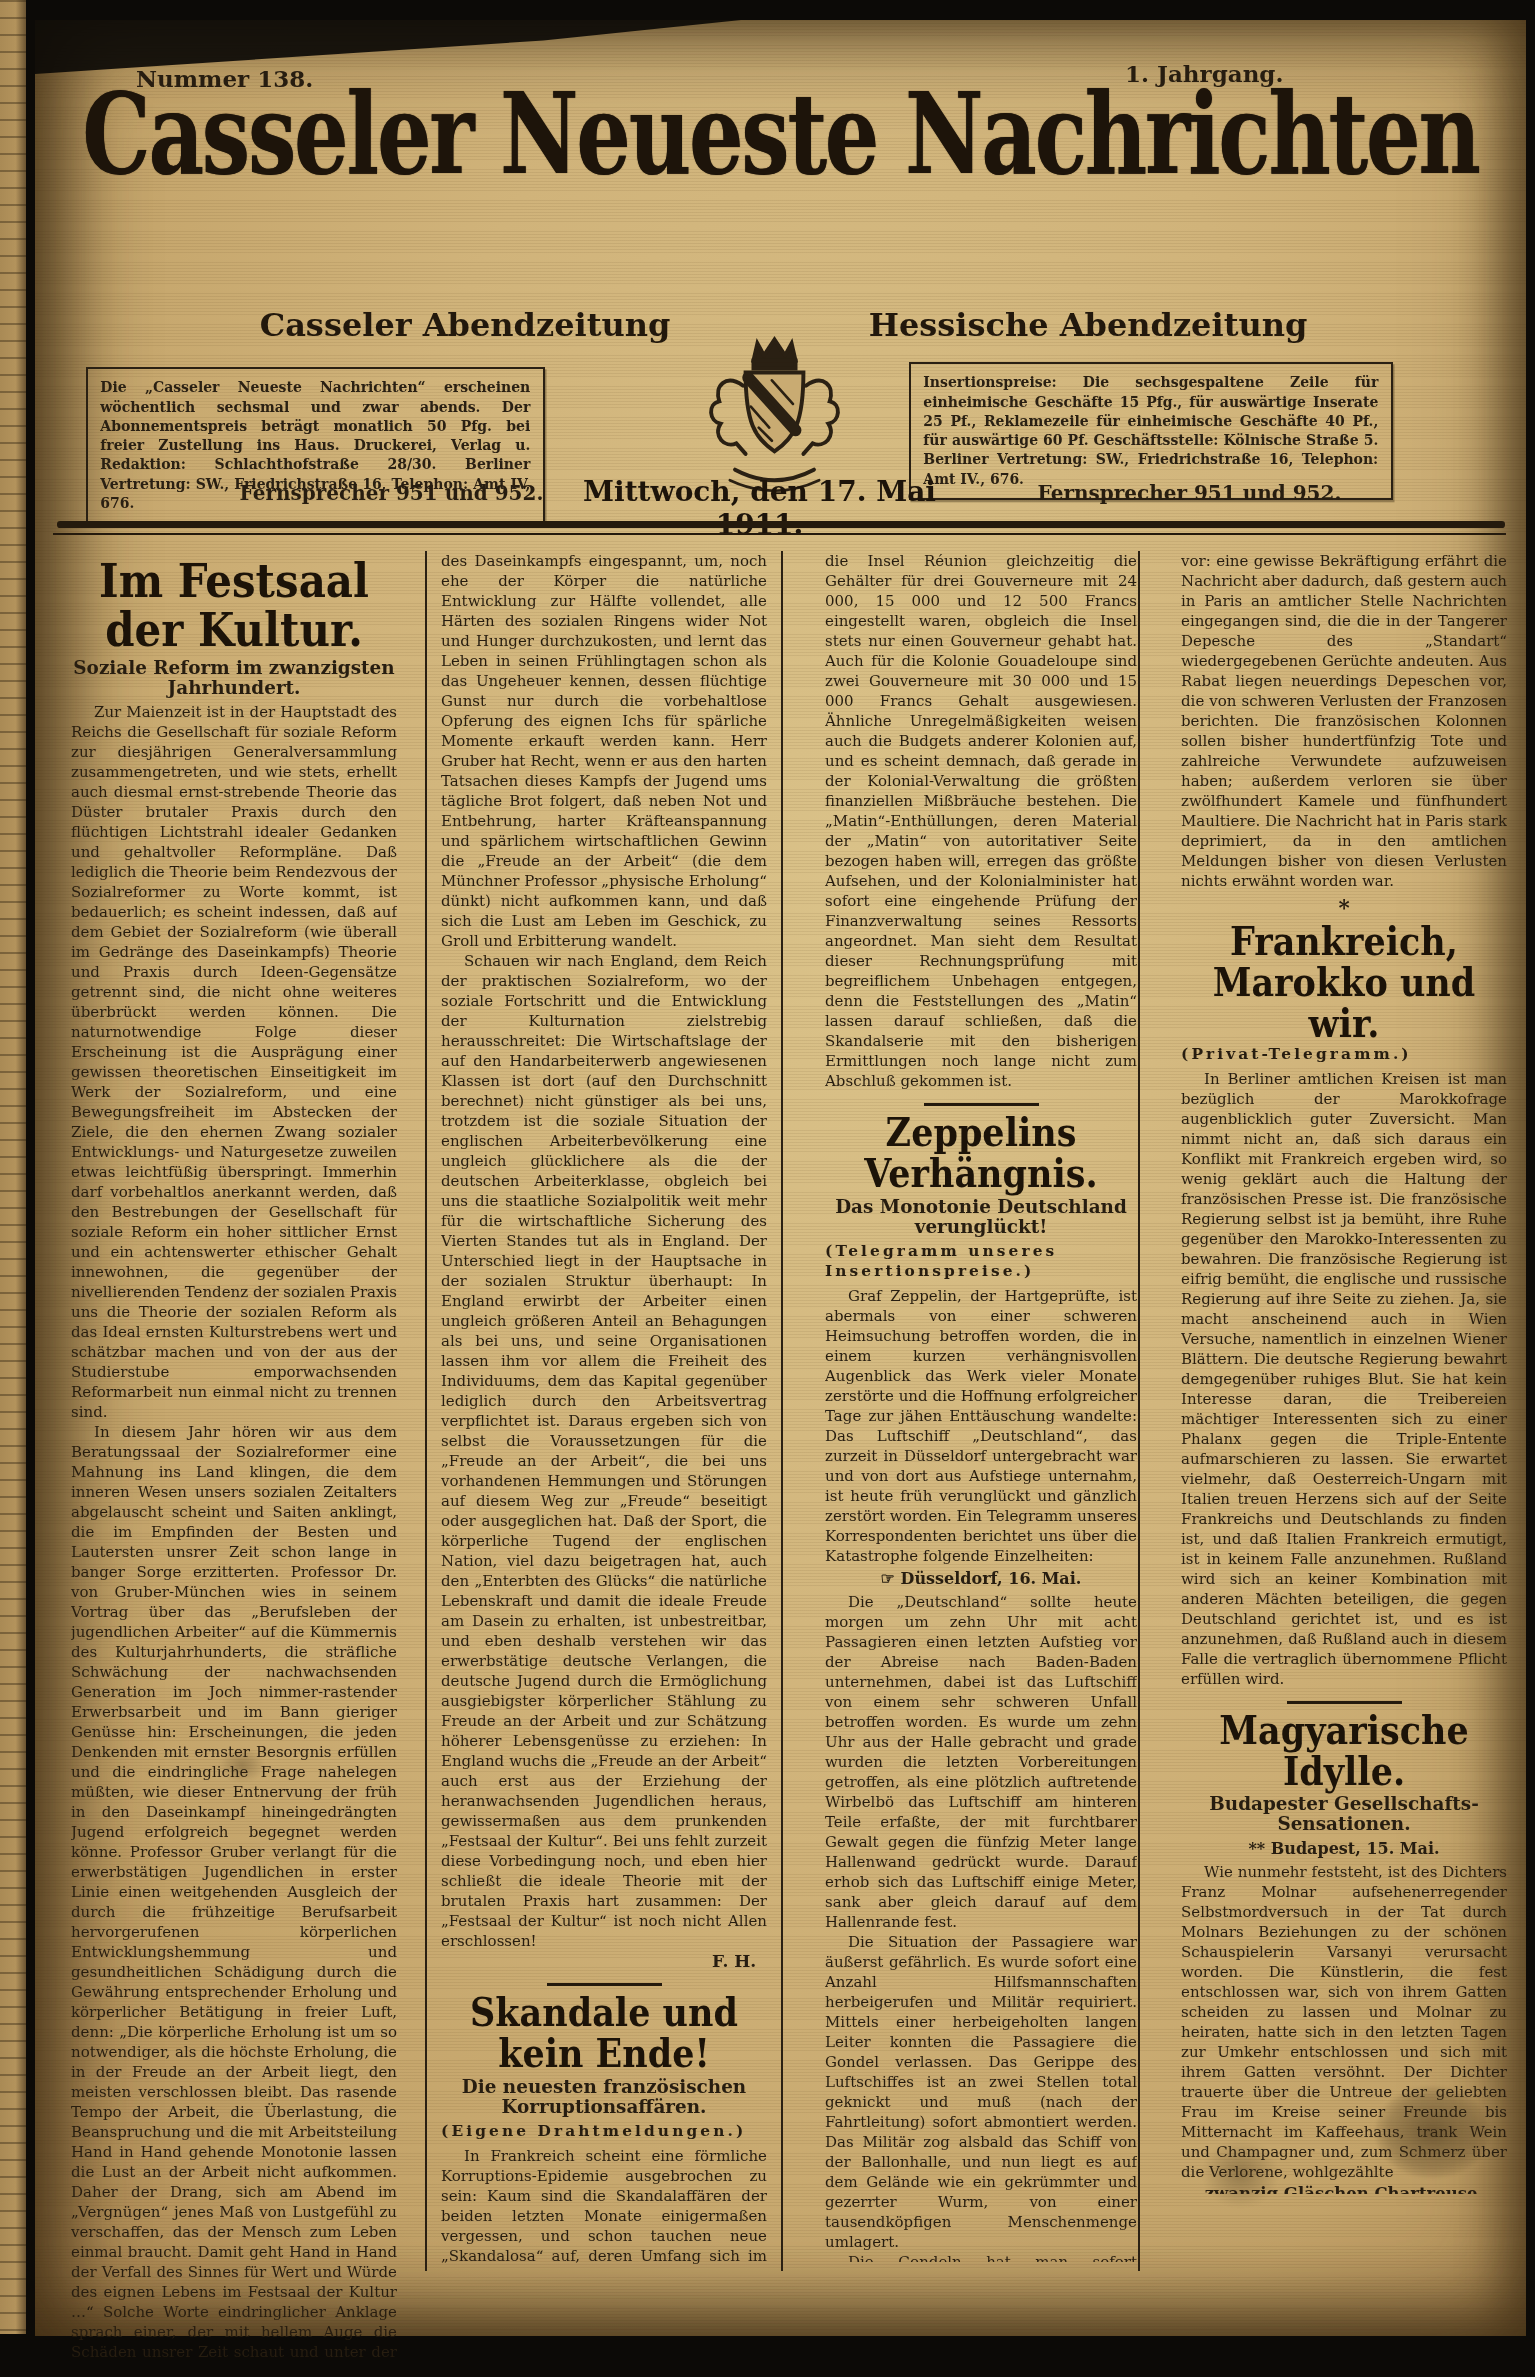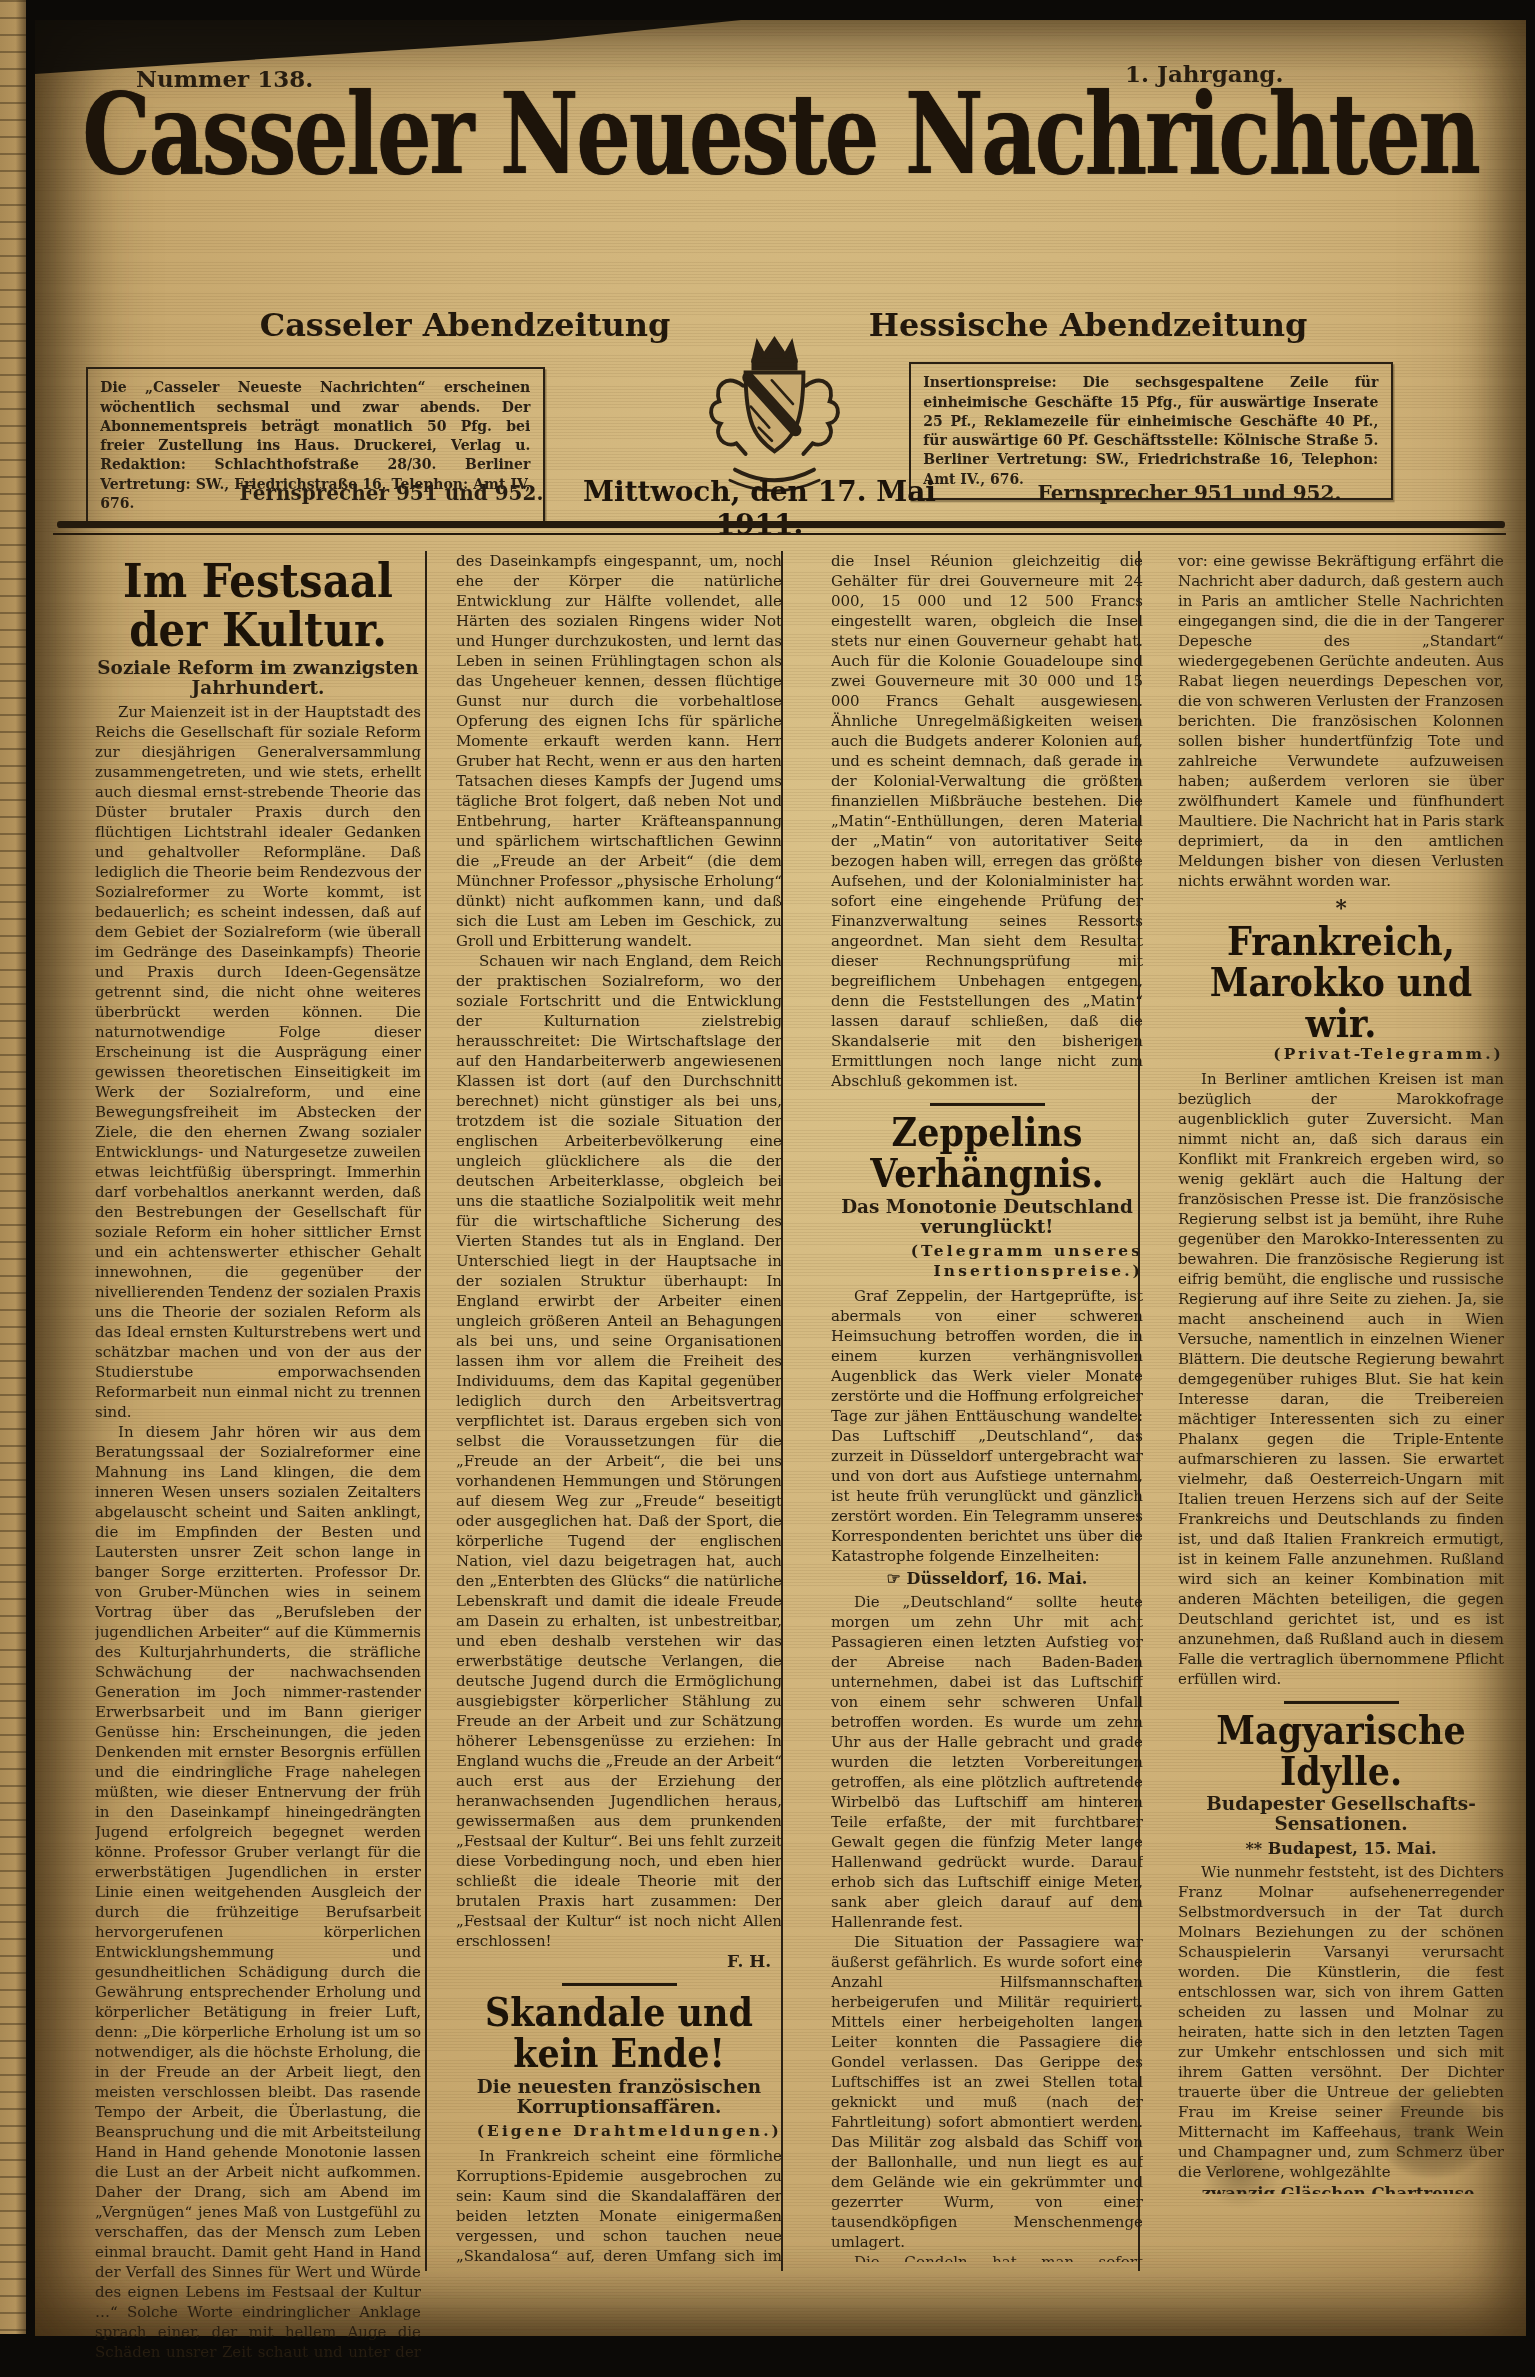--- a/index.html
+++ b/index.html
@@ -43,36 +43,36 @@
   .infobox.left{left:51px;top:347px;width:430px;}
   .infobox.right{left:874px;top:342px;width:455px;}
   .crest{position:absolute;left:659px;top:313px;width:161px;height:184px;}
   .dl{position:absolute;top:461px;width:399px;text-align:center;font-weight:bold;}
   .dl.side{font-size:20px;} .dl.mid{font-size:28px;top:455px;color:#1d140a;}
   .dl.l{left:157px;} .dl.mid{left:525px;} .dl.r{left:955px;}
   .thickrule{position:absolute;left:21.5px;top:501px;width:1448px;height:7px;background:#241a0d;border-radius:3.1px;}
   .thinrule{position:absolute;left:18.4px;top:513px;width:1453px;height:2.3px;background:#241a0d;}
 
   
-  .cols{position:absolute;left:60px;top:531px;width:1396px;display:grid;
-        grid-template-columns:326px 326px 326px 326px;column-gap:35px;}
+  .cols{position:absolute;left:36px;top:531px;width:1396px;display:grid;
+        grid-template-columns:326px 326px 326px 326px;column-gap:44px;}
   .vrule{position:absolute;top:531px;width:2.3px;height:1720px;background:#2a2013;}
   .vrule.v1{left:390px;} .vrule.v2{left:746px;} .vrule.v3{left:1103px;}
   .col{overflow:hidden;text-align:justify;font-size:15px;line-height:20px;hyphens:auto;}
   .col.c0{max-height:1806px;} .col.c1{max-height:1717px;} .col.c2{max-height:1711px;margin-left:14px;} .col.c3{max-height:1643px;}
 
   .b{margin:0;}
   .b-p{text-indent:23px;}
   .b-p0{text-indent:0;}
   .b-headline-lg{font-size:42px;font-weight:bold;text-align:center;line-height:1.05;margin:10.8px 0 7.7px;
                  color:#1c1308;transform:scaleY(1.12);}
   .b-headline{font-size:35px;font-weight:bold;text-align:center;line-height:1.05;margin:9.2px 0 6.1px;
               color:#1c1308;transform:scaleY(1.1);}
   .b-subhead{font-size:18.4px;font-weight:bold;text-align:center;margin:1.5px 0 4.6px;text-indent:0;}
-  .b-credit{font-size:15.4px;text-align:right;letter-spacing:3.1px;margin:0 0 4.6px;font-weight:bold;}
+  .b-credit{font-size:15.4px;text-align:left;letter-spacing:3.1px;margin:0 0 4.6px;font-weight:bold;}
   .b-dateline{font-size:16px;font-weight:bold;text-align:center;margin:3.1px 0;}
   .b-boldcenter{font-size:16.5px;font-weight:bold;text-align:center;margin:2.3px 0;}
   .b-sig{text-align:right;font-weight:bold;font-size:17px;padding-right:10.8px;}
   .b-star{text-align:center;font-size:21.5px;font-weight:bold;line-height:1;margin:6.1px 0 1.5px;}
   .b-divider{width:115px;border-top:3.1px solid #241a0d;margin:12.3px auto 10.8px;}
 </style>
 </head>
 <body>
 
 <div class="stage">

